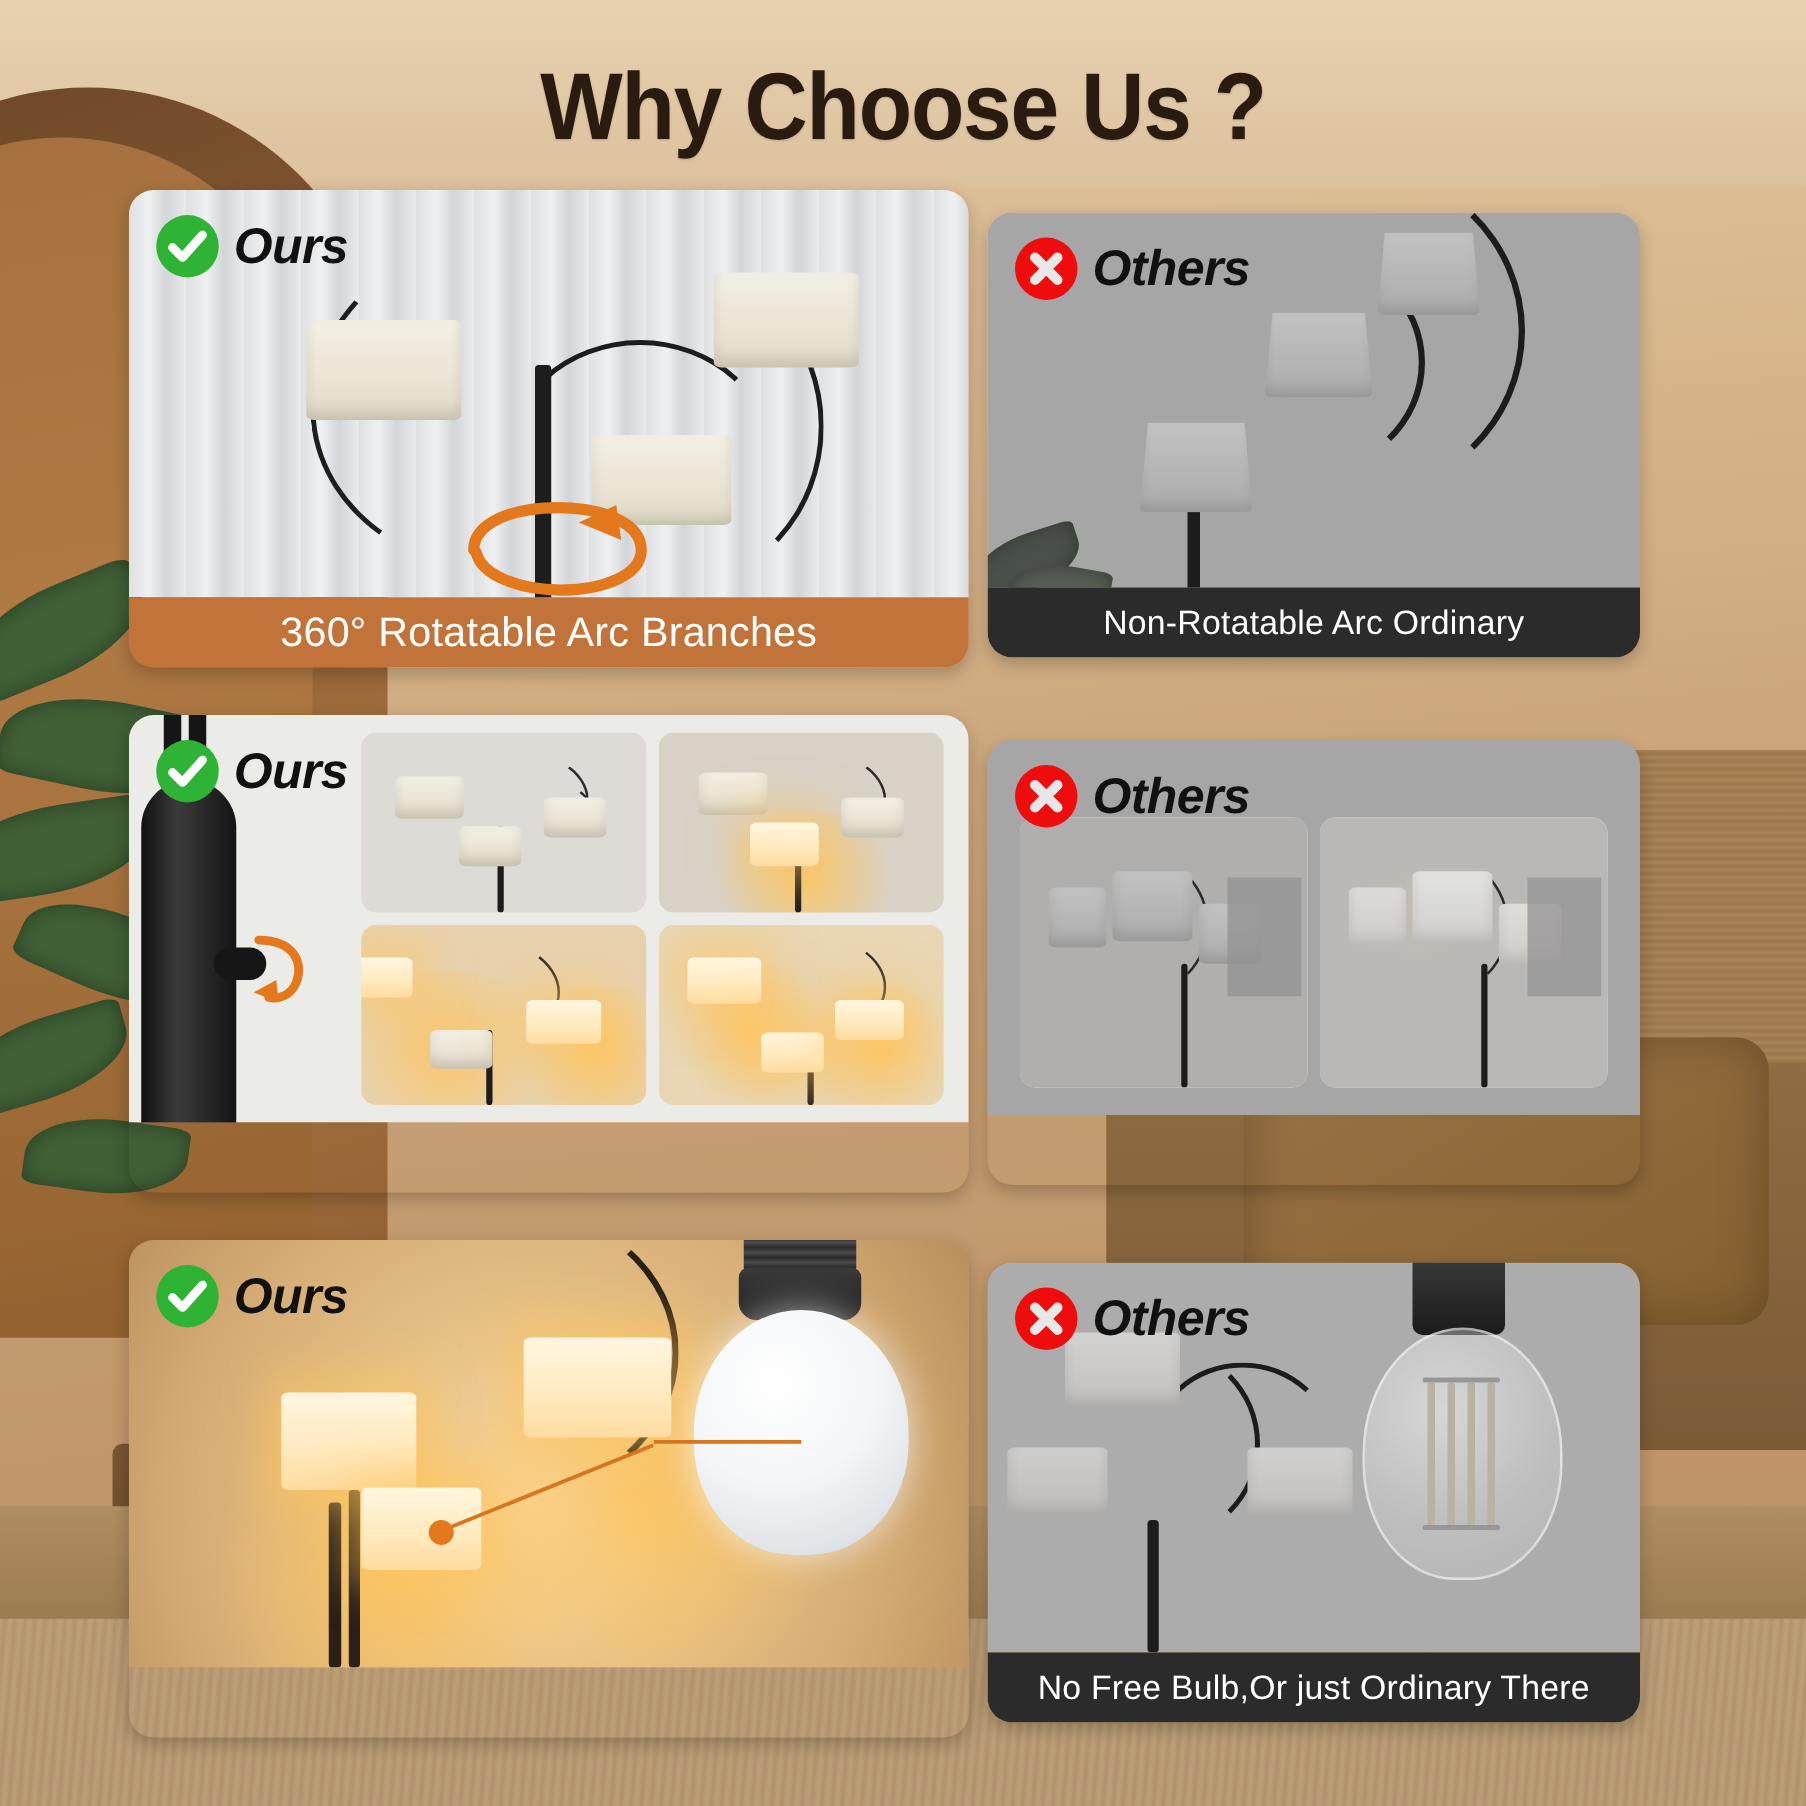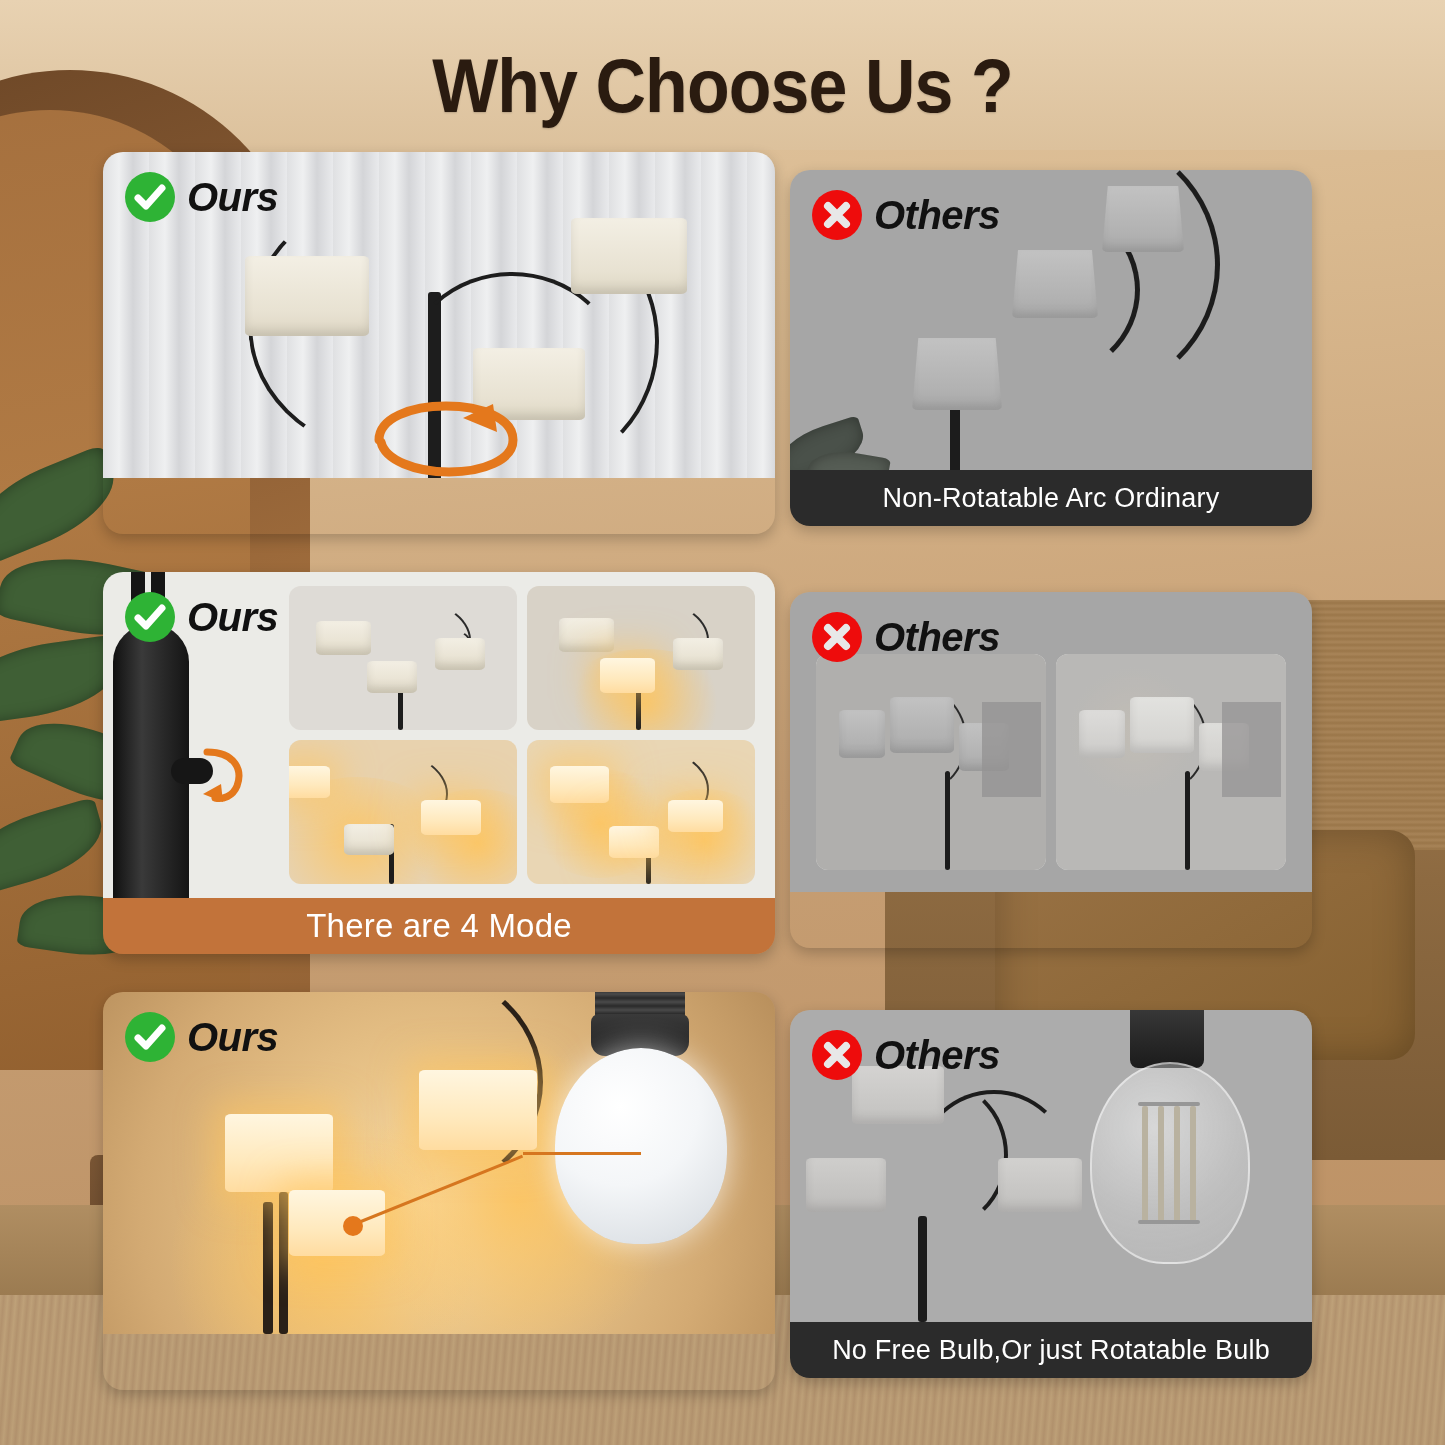--- a/index.html
+++ b/index.html
@@ -160,20 +160,21 @@
            border-width:4px;border-color:transparent #1d1d1d transparent transparent;"></div>
       <div class="shade" style="left:142px;top:104px;width:124px;height:80px;"></div>
       <div class="shade" style="left:370px;top:196px;width:112px;height:72px;"></div>
       <div class="shade" style="left:468px;top:66px;width:116px;height:76px;"></div>
 
       <svg class="rot-arrow" style="left:258px;top:246px;" width="170" height="84" viewBox="0 0 170 84">
         <path d="M18 42 C18 20 50 8 85 8 C120 8 152 20 152 42 C152 62 122 74 88 74 C54 74 24 62 20 44" fill="none" stroke="#e4781c" stroke-width="9" stroke-linecap="round"></path>
         <polygon points="132,6 102,20 136,34" fill="#e4781c"></polygon>
       </svg>
     </div>
+    <div class="caption">360° Rotatable Arc Branches</div>
     <div class="badge">
       <span class="circ green">
         <svg width="50" height="50" viewBox="0 0 50 50">
           <path d="M13 26 L21 34 L37 16" fill="none" stroke="#fff" stroke-width="7" stroke-linecap="round" stroke-linejoin="round"></path>
         </svg>
       </span>
       <span class="lbl">Ours</span>
     </div>
   </div>
 
@@ -267,21 +268,20 @@
           <div class="glow" style="left:48%;top:34%;width:60%;height:72%;"></div>
           <div class="pole" style="left:52%;top:62%;width:5px;height:38%;"></div>
           <div class="arm" style="left:22%;top:4%;width:56%;height:58%;
                border-width:2px;border-color:transparent #2a2a2a transparent transparent;"></div>
           <div class="shade lit" style="left:10%;top:18%;width:26%;height:26%;"></div>
           <div class="shade lit" style="left:36%;top:60%;width:22%;height:22%;"></div>
           <div class="shade lit" style="left:62%;top:42%;width:24%;height:22%;"></div>
         </div>
       </div>
     </div>
-    <div class="caption">There are 4 Mode</div>
     <div class="badge">
       <span class="circ green">
         <svg width="50" height="50" viewBox="0 0 50 50">
           <path d="M13 26 L21 34 L37 16" fill="none" stroke="#fff" stroke-width="7" stroke-linecap="round" stroke-linejoin="round"></path>
         </svg>
       </span>
       <span class="lbl">Ours</span>
     </div>
   </div>
 
@@ -378,21 +378,21 @@
 
       <div class="bulb-cap" style="left:340px;top:-4px;width:74px;height:62px;border-radius:4px 4px 8px 8px;"></div>
       <div class="bulb-clear" style="left:300px;top:52px;width:156px;height:198px;"></div>
       <div class="filament" style="left:352px;top:96px;width:6px;height:116px;"></div>
       <div class="filament" style="left:368px;top:96px;width:6px;height:116px;"></div>
       <div class="filament" style="left:384px;top:96px;width:6px;height:116px;"></div>
       <div class="filament" style="left:400px;top:96px;width:6px;height:116px;"></div>
       <div class="filament" style="left:348px;top:92px;width:62px;height:4px;background:#9a9a9a;"></div>
       <div class="filament" style="left:348px;top:210px;width:62px;height:4px;background:#9a9a9a;"></div>
     </div>
-    <div class="caption">No Free Bulb,Or just Rotatable Bulb</div>
+    <div class="caption">No Free Bulb,Or just Ordinary There</div>
     <div class="badge">
       <span class="circ red">
         <svg width="50" height="50" viewBox="0 0 50 50">
           <path d="M16 16 L34 34 M34 16 L16 34" fill="none" stroke="#e8e8e8" stroke-width="8" stroke-linecap="round"></path>
         </svg>
       </span>
       <span class="lbl">Others</span>
     </div>
   </div>
 

